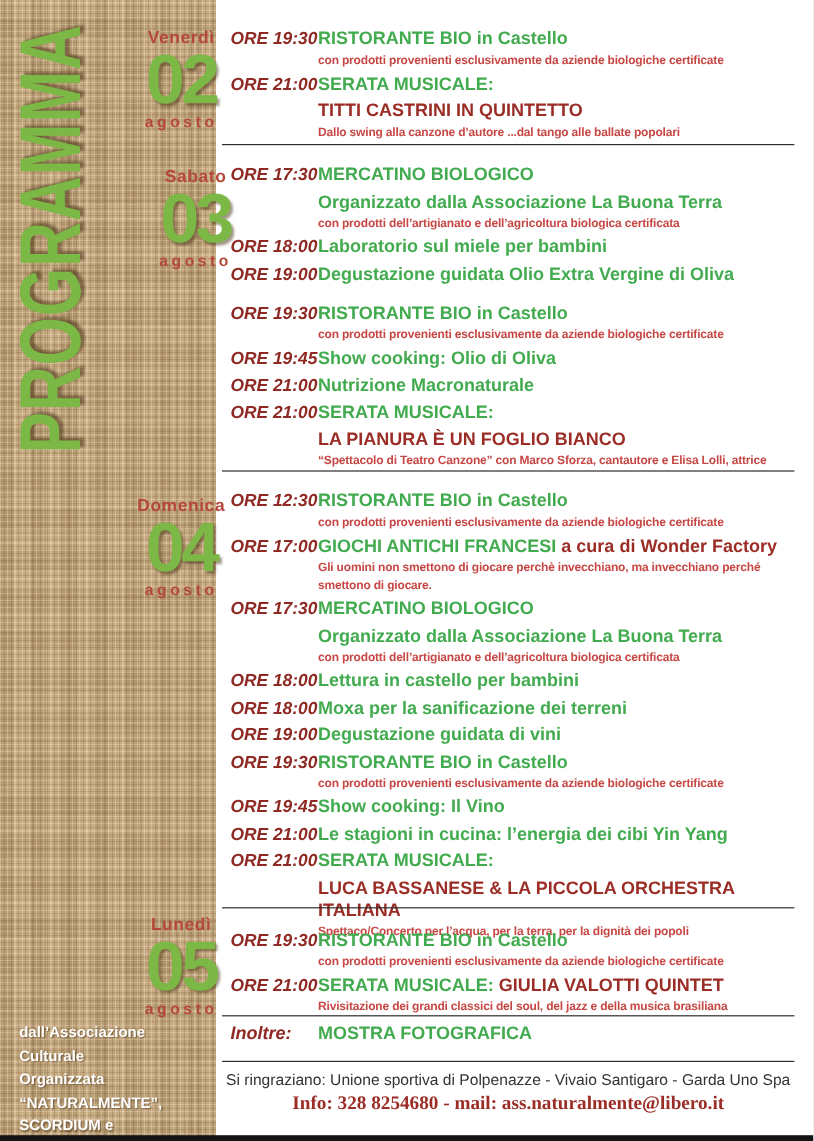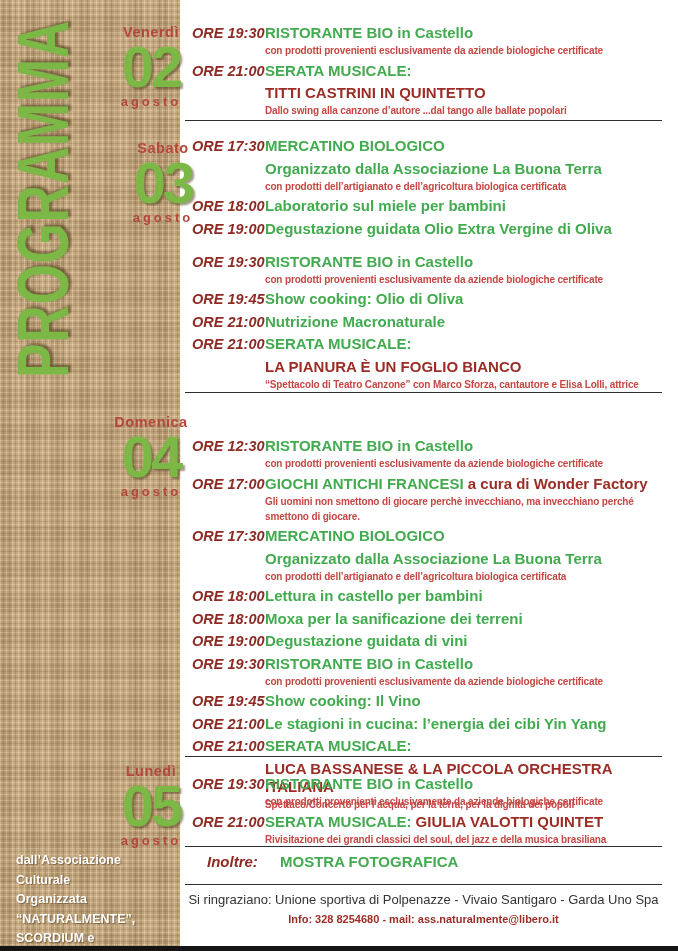--- a/index.html
+++ b/index.html
@@ -35,48 +35,48 @@
 
   .org {
     position:absolute; left:16px; top:851px; width:160px;
     color:#ffffff; font-weight:bold; font-size:12.5px; line-height:19.5px;
     text-shadow:1px 1px 1px rgba(90,65,35,0.65);
   }
 
   
   .content { position:absolute; left:180px; top:0; width:498px; height:738px; }
   .section { position:absolute; left:0; width:498px; padding-left:12px; box-sizing:border-box; }
-  .sec-0 { top:24px; } .sec-1 { top:137px; } .sec-2 { top:409px;margin-top:28px; } .sec-3 { top:775px; }
+  .sec-0 { top:24px; } .sec-1 { top:137px; } .sec-2 { top:409px; } .sec-3 { top:775px; }
   .event { display:flex; margin-bottom:4.5px; }
   .sec-1 .event:nth-child(5) { margin-top:15px; }
   .event .time {
     flex:0 0 73px; color:#8e2a23; font-weight:bold; font-style:italic;
     font-size:14.5px; line-height:18px;
   }
   .event .lines { flex:1; padding-right:21px; }
   .line { line-height:18px; }
   .line.small { line-height:13px; }
   .seg-g { color:#43ab4f; font-weight:bold; font-size:15px; }
   .seg-d { color:#9b2d26; font-weight:bold; font-size:15px; }
   .seg-r { color:#c64744; font-weight:bold; font-size:10px; letter-spacing:-0.15px; }
 
   .divider { position:absolute; left:185px; width:477px; border-top:1.5px solid #2e2e2e; }
   .div-0 { top:120px; } .div-1 { top:392px; } .div-2 { top:756px; } .div-3 { top:846px; } .div-4 { top:884px; }
 
-  .extra-row { position:absolute; left:180px; top:853px; width:498px; padding-left:27px; box-sizing:border-box; display:flex; }
+  .extra-row { position:absolute; left:180px; top:853px; width:498px; padding-left:12px; box-sizing:border-box; display:flex; }
   .extra-row .xlabel { flex:0 0 73px; color:#8e2a23; font-weight:bold; font-style:italic; font-size:15px; line-height:18px; }
   .extra-row .xtitle { color:#43ab4f; font-weight:bold; font-size:15px; line-height:18px; }
 
   .thanks {
     position:absolute; left:185px; top:892px; width:477px; text-align:center;
     color:#333333; font-size:13px; line-height:16px;
   }
   .info {
     position:absolute; left:185px; top:911px; width:477px; text-align:center;
-    color:#9b2d26; font-weight:bold; font-size:11px; line-height:17px;
+    color:#9b2d26; font-weight:bold; font-size:16px; line-height:17px;font-family:Liberation Serif, serif;
   }
   .bottom-bar { position:absolute; left:0; bottom:0; width:678px; height:5px; background:#141414; }
 </style>
 </head>
 <body>
 
 <div class="poster">
   <div class="burlap"></div>
   <div class="programma">PROGRAMMA</div>
   <div class="org" id="org-lines">

